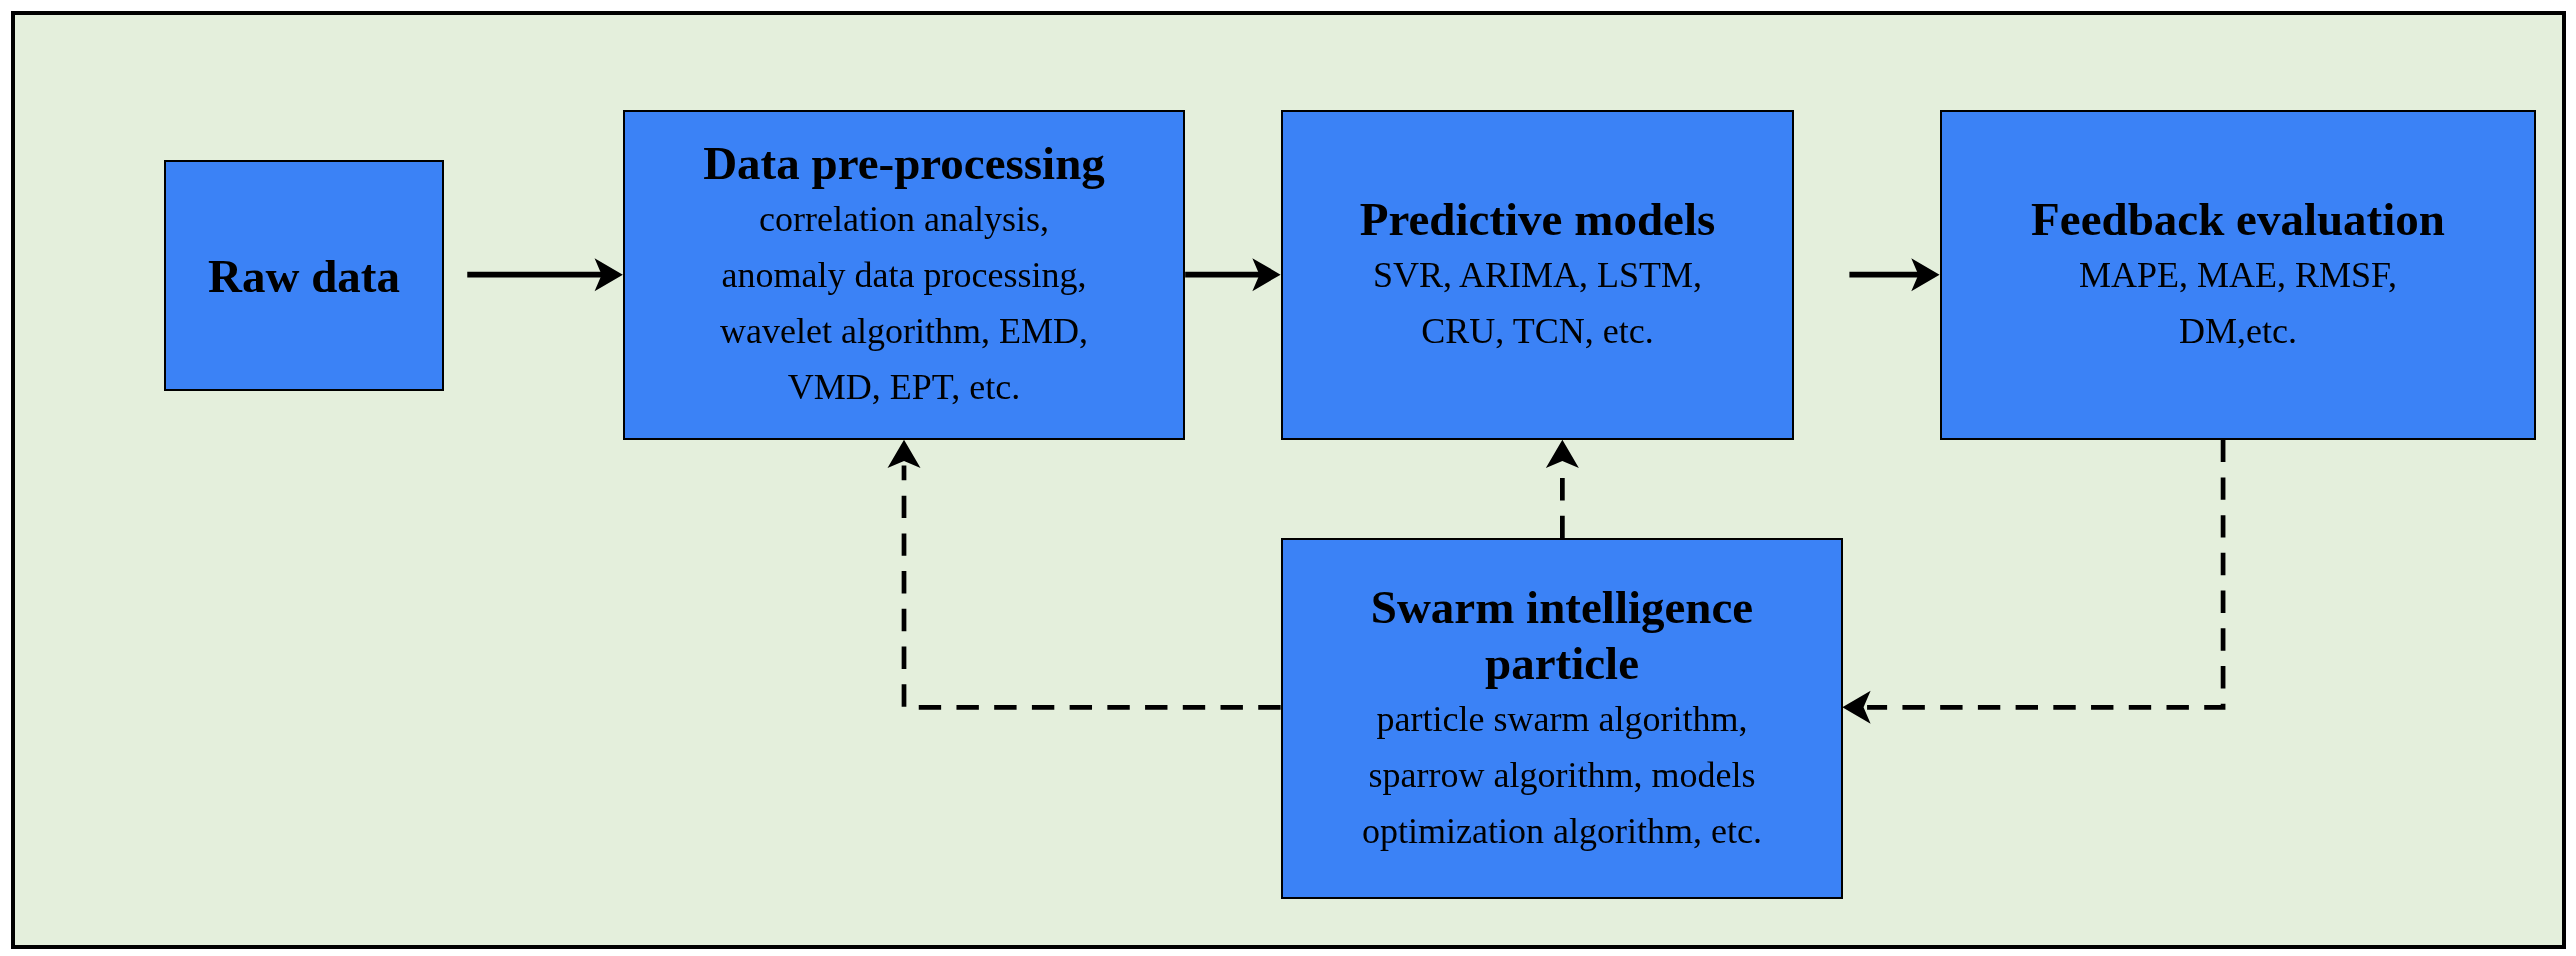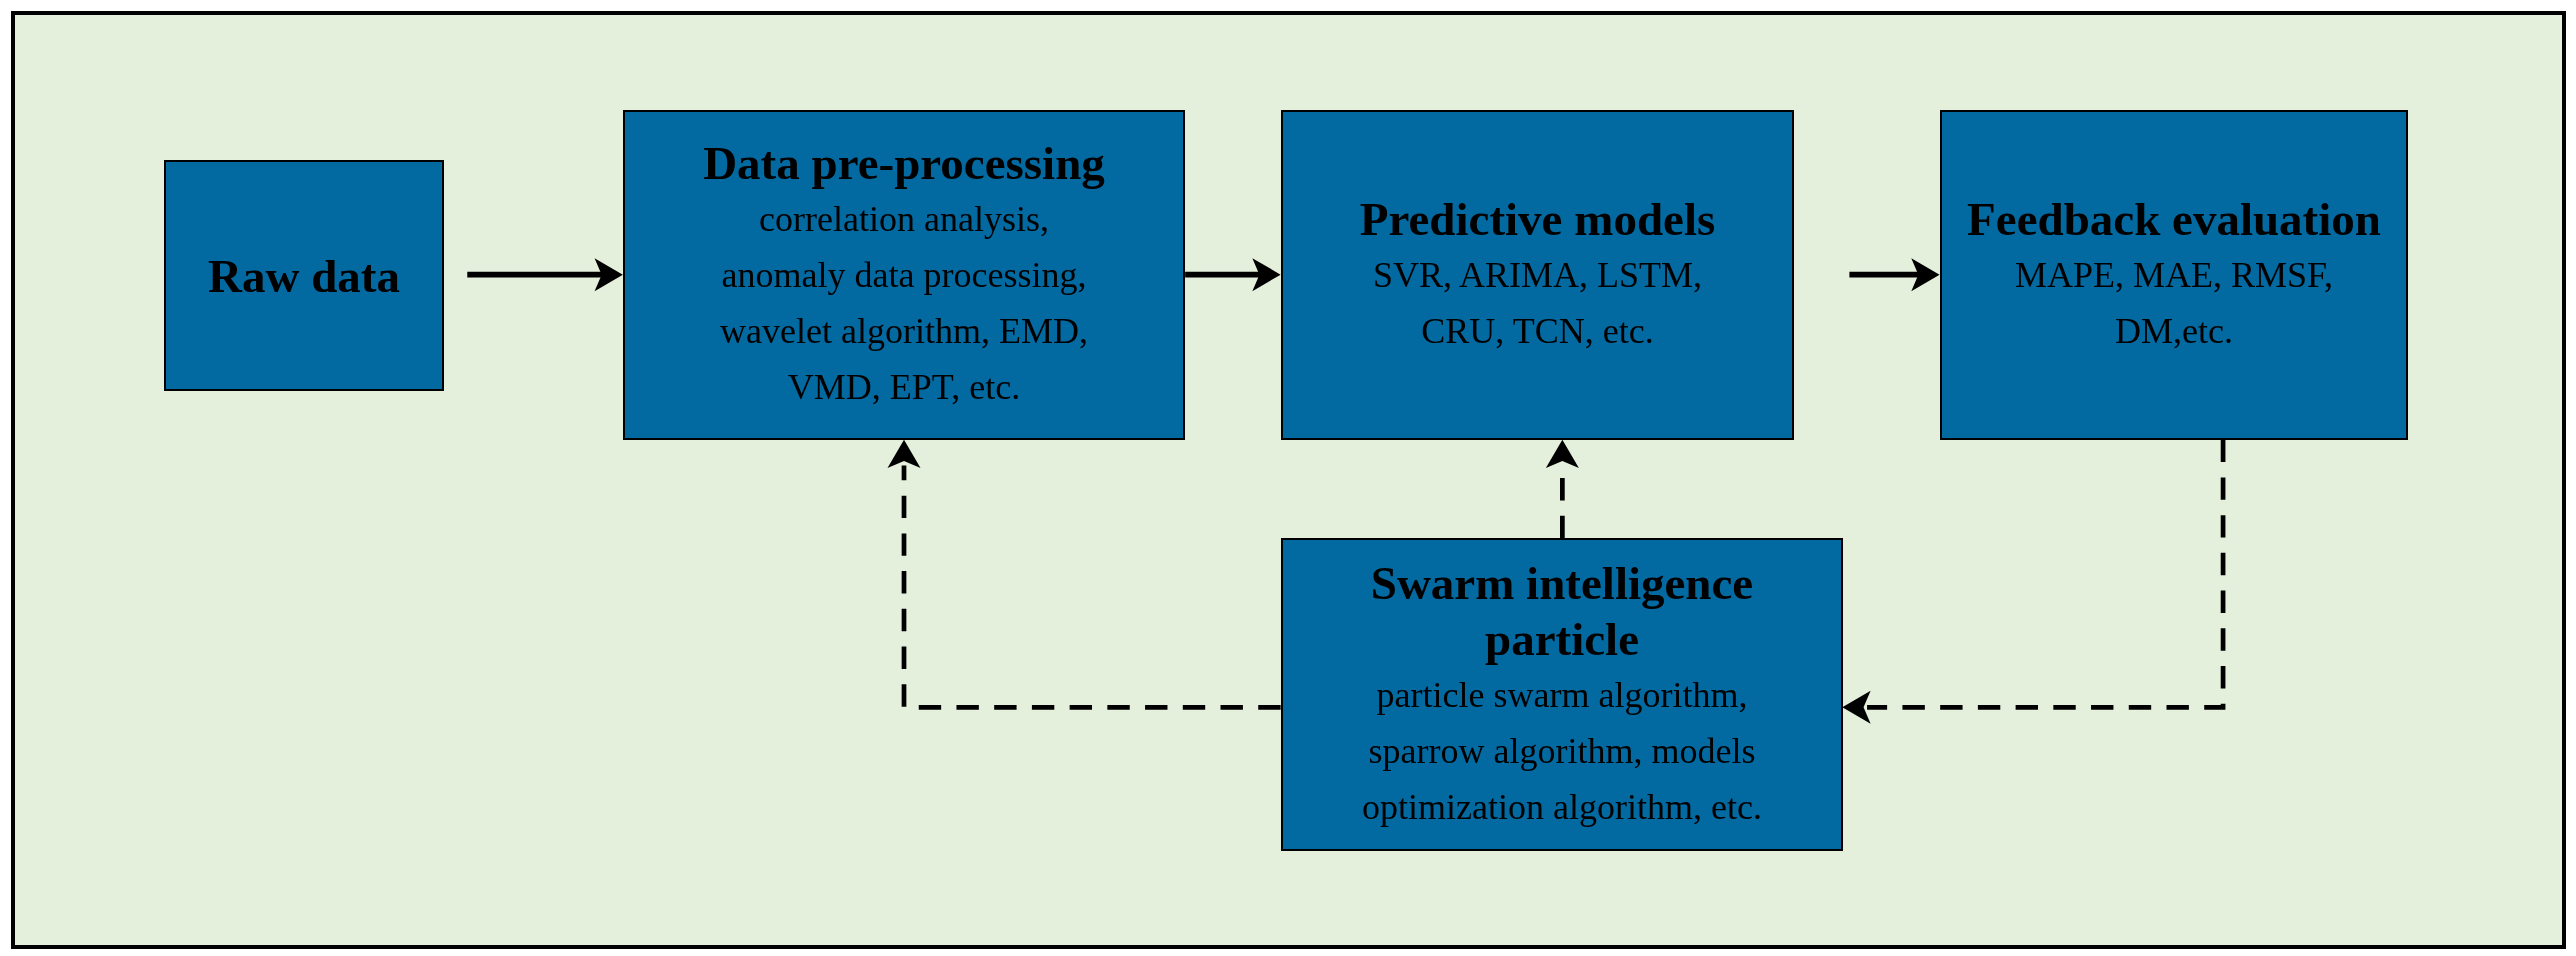--- a/index.html
+++ b/index.html
@@ -20,21 +20,21 @@
     background:#e4efdc;
   }
   .arrows {
     position:absolute;
     left:0; top:0;
     width:2576px; height:956px;
   }
   .box {
     position:absolute;
     box-sizing:border-box;
-    background:#0369a1;
+    background:#3b82f6;
     border:2.4px solid #000000;
     display:flex;
     flex-direction:column;
     align-items:center;
     justify-content:center;
     text-align:center;
   }
   .box-title {
     font-weight:bold;
     font-size:47px;
@@ -42,22 +42,22 @@
     white-space:nowrap;
   }
   .box-line {
     font-size:36px;
     line-height:56px;
     white-space:nowrap;
   }
   #raw-box      { left:164px;  top:160px; width:280px; height:231px; }
   #pre-box      { left:623px; top:110px; width:562px; height:330px; }
   #models-box   { left:1281px; top:110px; width:513px; height:330px; }
-  #feedback-box { left:1940px; top:110px; width:468px; height:330px; }
-  #swarm-box    { left:1281px; top:538px; width:562px; height:313px; }
+  #feedback-box { left:1940px; top:110px; width:596px; height:330px; }
+  #swarm-box    { left:1281px; top:538px; width:562px; height:361px; }
 
   .solid-line  { stroke:#000000; stroke-width:10; fill:none; }
   .dashed-line { stroke:#000000; stroke-width:8; fill:none; stroke-dasharray:38 26; }
   .head        { fill:#000000; stroke:none; }
 </style>
 </head>
 <body>
 
 <div class="canvas">
 

